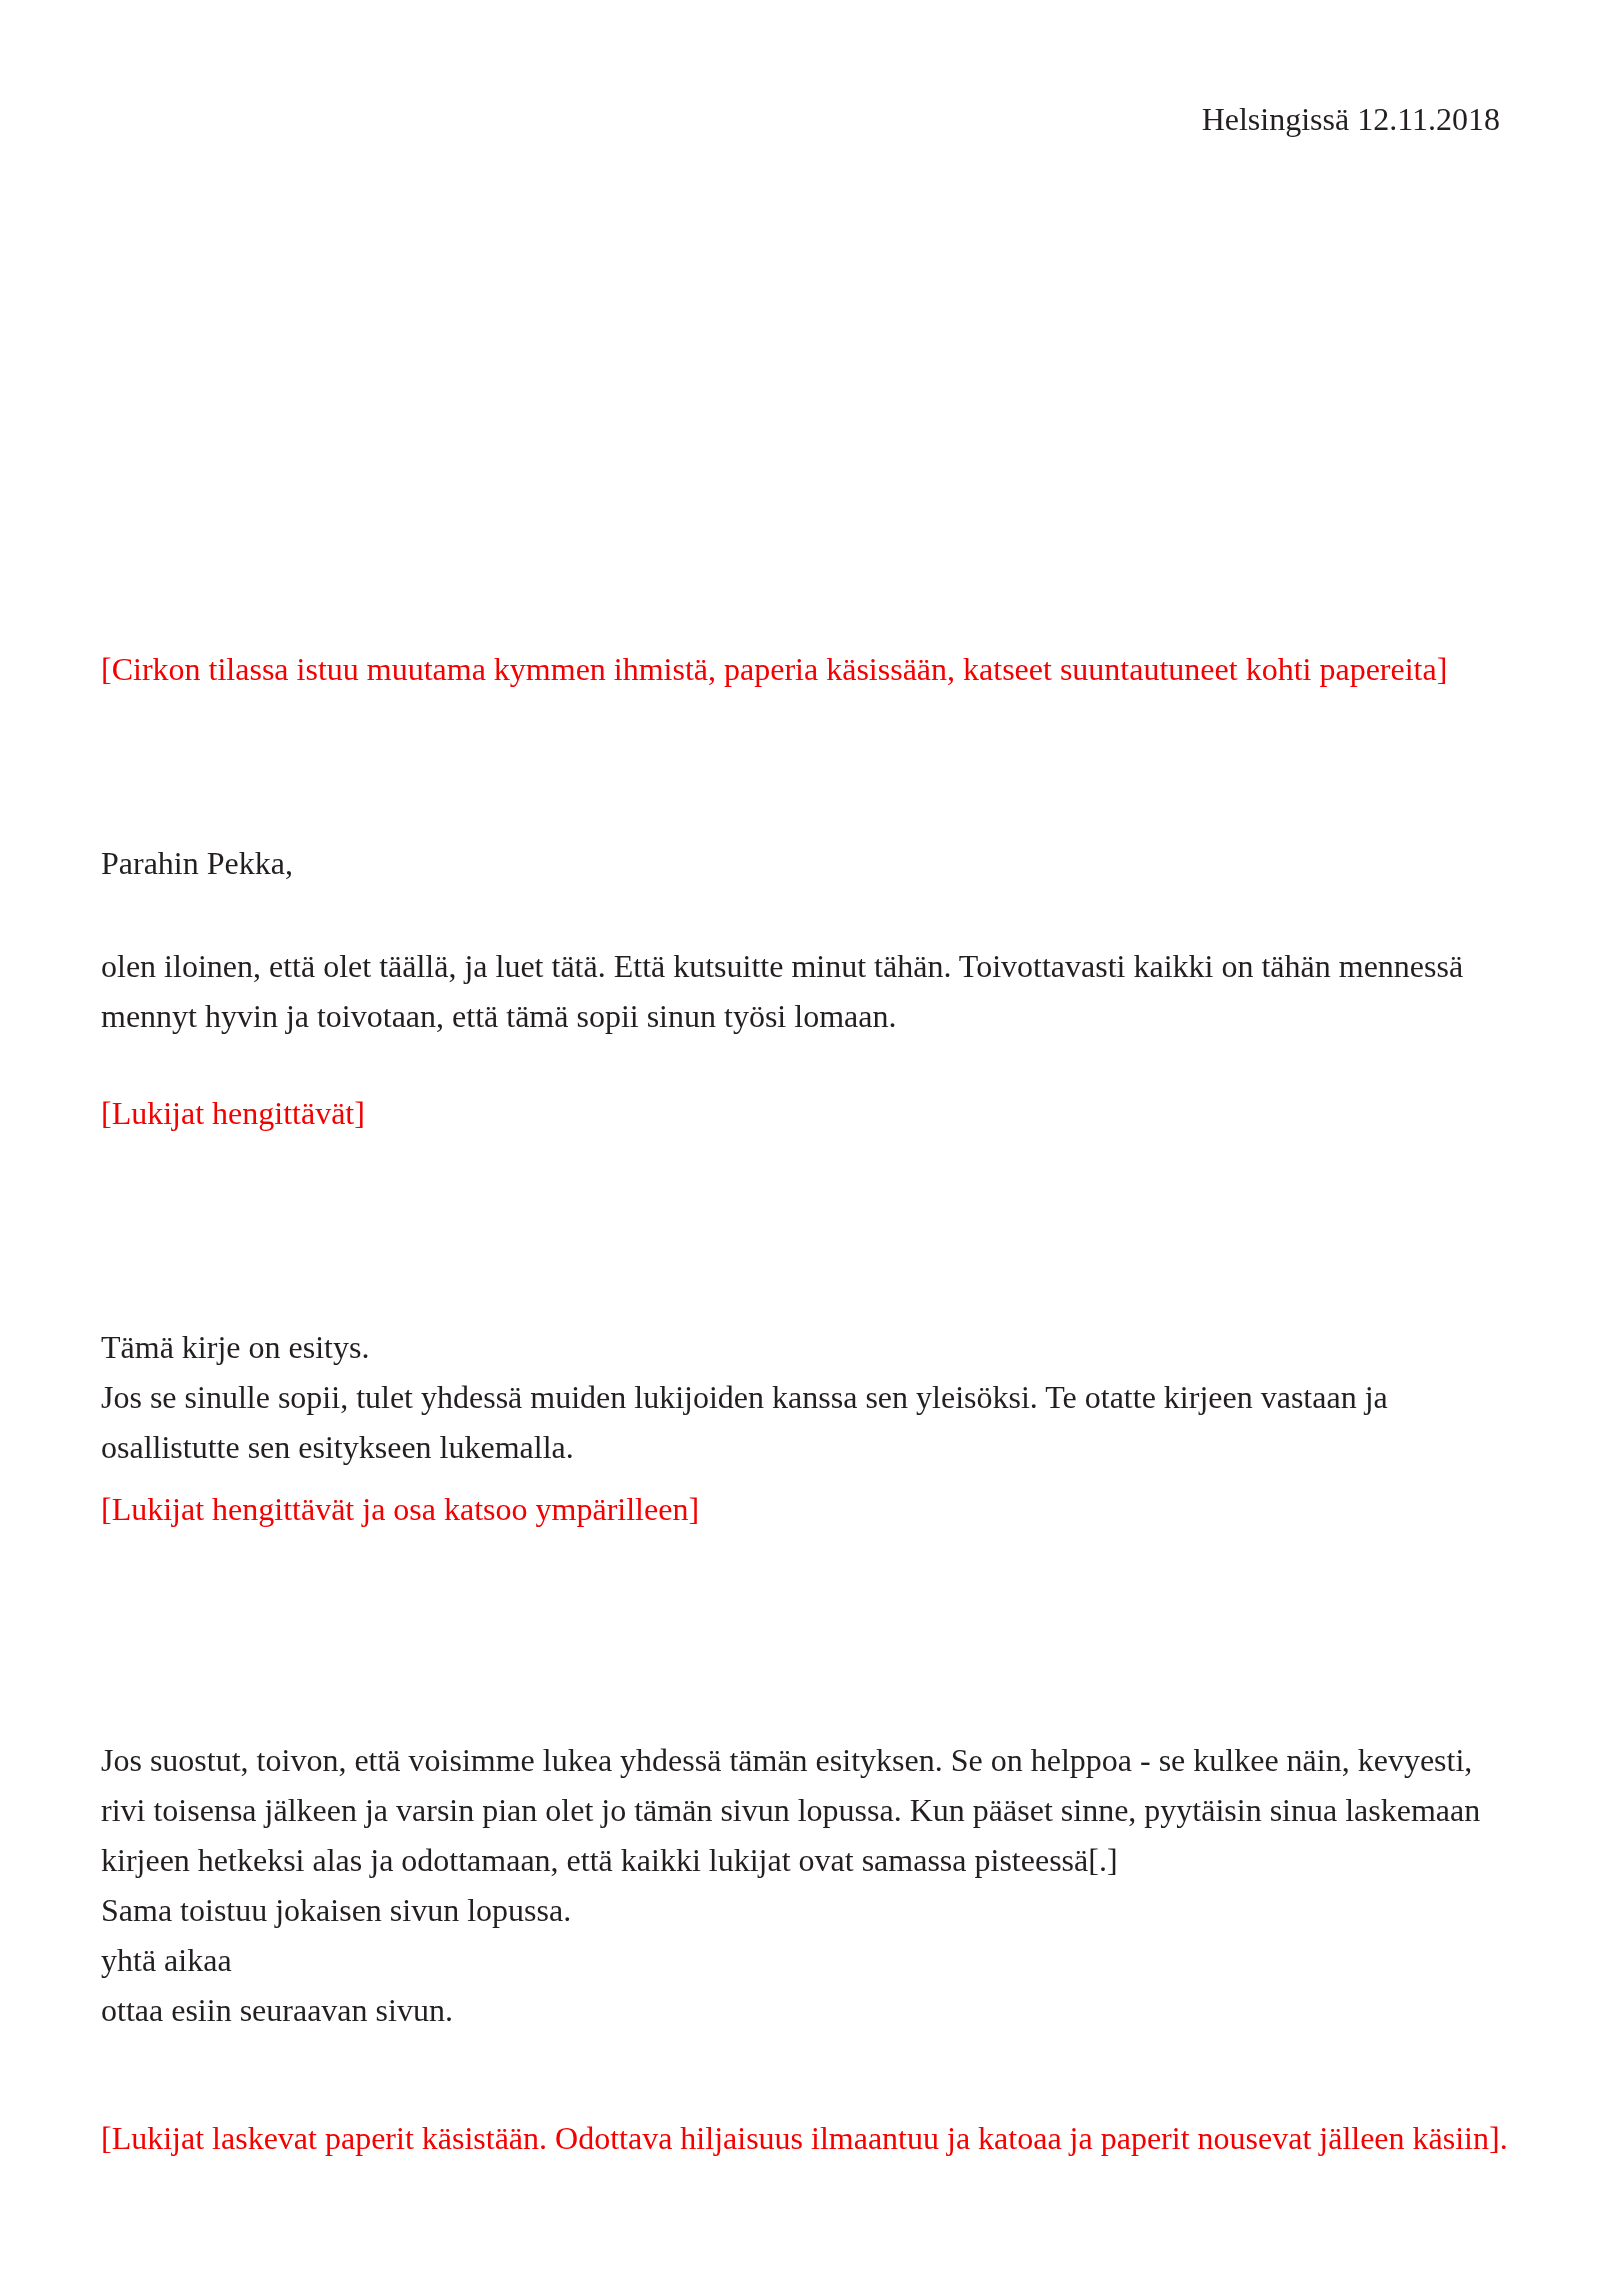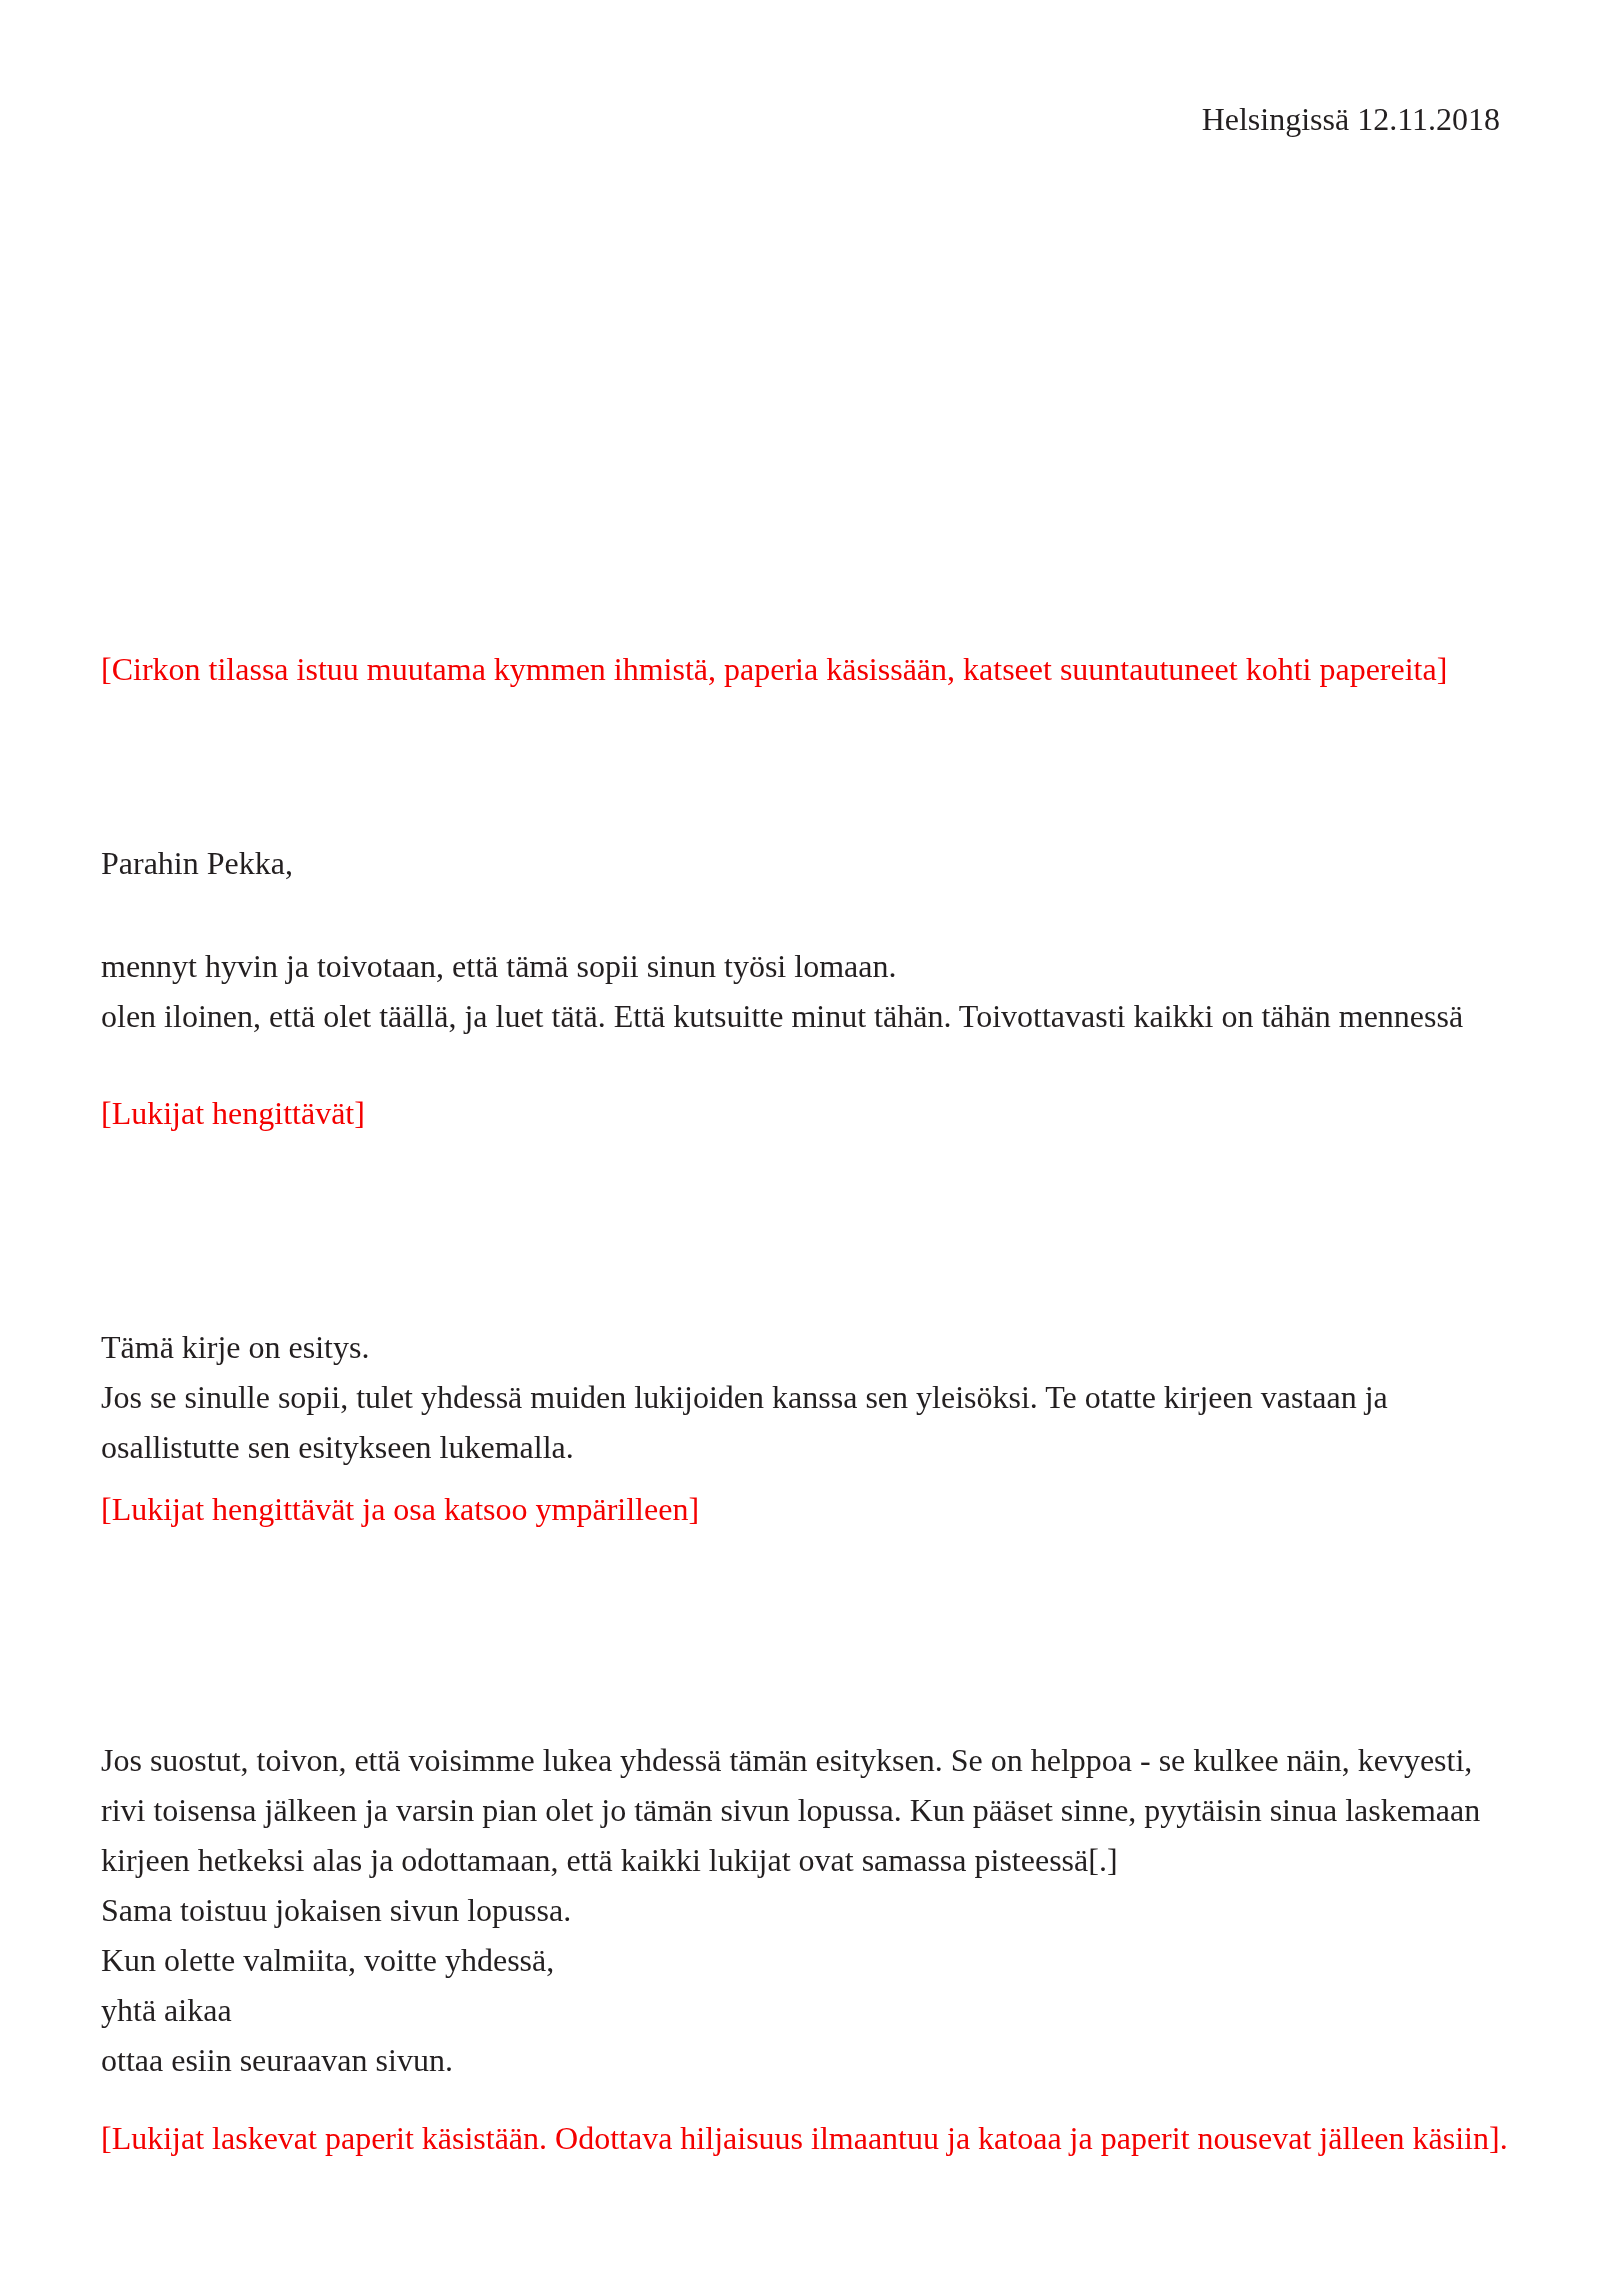--- a/index.html
+++ b/index.html
@@ -43,40 +43,39 @@
 
 <div class="page">
 
   <div class="block dateline" style="top:86px">Helsingissä 12.11.2018</div>
 
   <div class="block stage" style="top:636px">[Cirkon tilassa istuu muutama kymmen ihmistä, paperia käsissään, katseet suuntautuneet kohti papereita]</div>
 
   <div class="block" style="top:830px">Parahin Pekka,</div>
 
   <div class="block" style="top:933px">
+    <span class="line">olen iloinen, että olet täällä, ja luet tätä. Että kutsuitte minut tähän. Toivottavasti kaikki on tähän mennessä</span>
     <span class="line">mennyt hyvin ja toivotaan, että tämä sopii sinun työsi lomaan.</span>
-    <span class="line">olen iloinen, että olet täällä, ja luet tätä. Että kutsuitte minut tähän. Toivottavasti kaikki on tähän mennessä</span>
   </div>
 
   <div class="block stage" style="top:1080px">[Lukijat hengittävät]</div>
 
   <div class="block" style="top:1314px">
     <span class="line">Tämä kirje on esitys.</span>
     <span class="line">Jos se sinulle sopii, tulet yhdessä muiden lukijoiden kanssa sen yleisöksi. Te otatte kirjeen vastaan ja</span>
     <span class="line">osallistutte sen esitykseen lukemalla.</span>
   </div>
 
   <div class="block stage" style="top:1476px">[Lukijat hengittävät ja osa katsoo ympärilleen]</div>
 
   <div class="block" style="top:1727px">
     <span class="line">Jos suostut, toivon, että voisimme lukea yhdessä tämän esityksen. Se on helppoa - se kulkee näin, kevyesti,</span>
     <span class="line">rivi toisensa jälkeen ja varsin pian olet jo tämän sivun lopussa. Kun pääset sinne, pyytäisin sinua laskemaan</span>
     <span class="line">kirjeen hetkeksi alas ja odottamaan, että kaikki lukijat ovat samassa pisteessä[.]</span>
     <span class="line">Sama toistuu jokaisen sivun lopussa.</span>
-    <span class="line">Kun olette valmiita, voitte yhdessä,</span>
     <span class="line">yhtä aikaa</span>
     <span class="line">ottaa esiin seuraavan sivun.</span>
   </div>
 
   <div class="block stage" style="top:2105px">[Lukijat laskevat paperit käsistään. Odottava hiljaisuus ilmaantuu ja katoaa ja paperit nousevat jälleen käsiin].</div>
 
 </div>
 
 
 </body></html>

